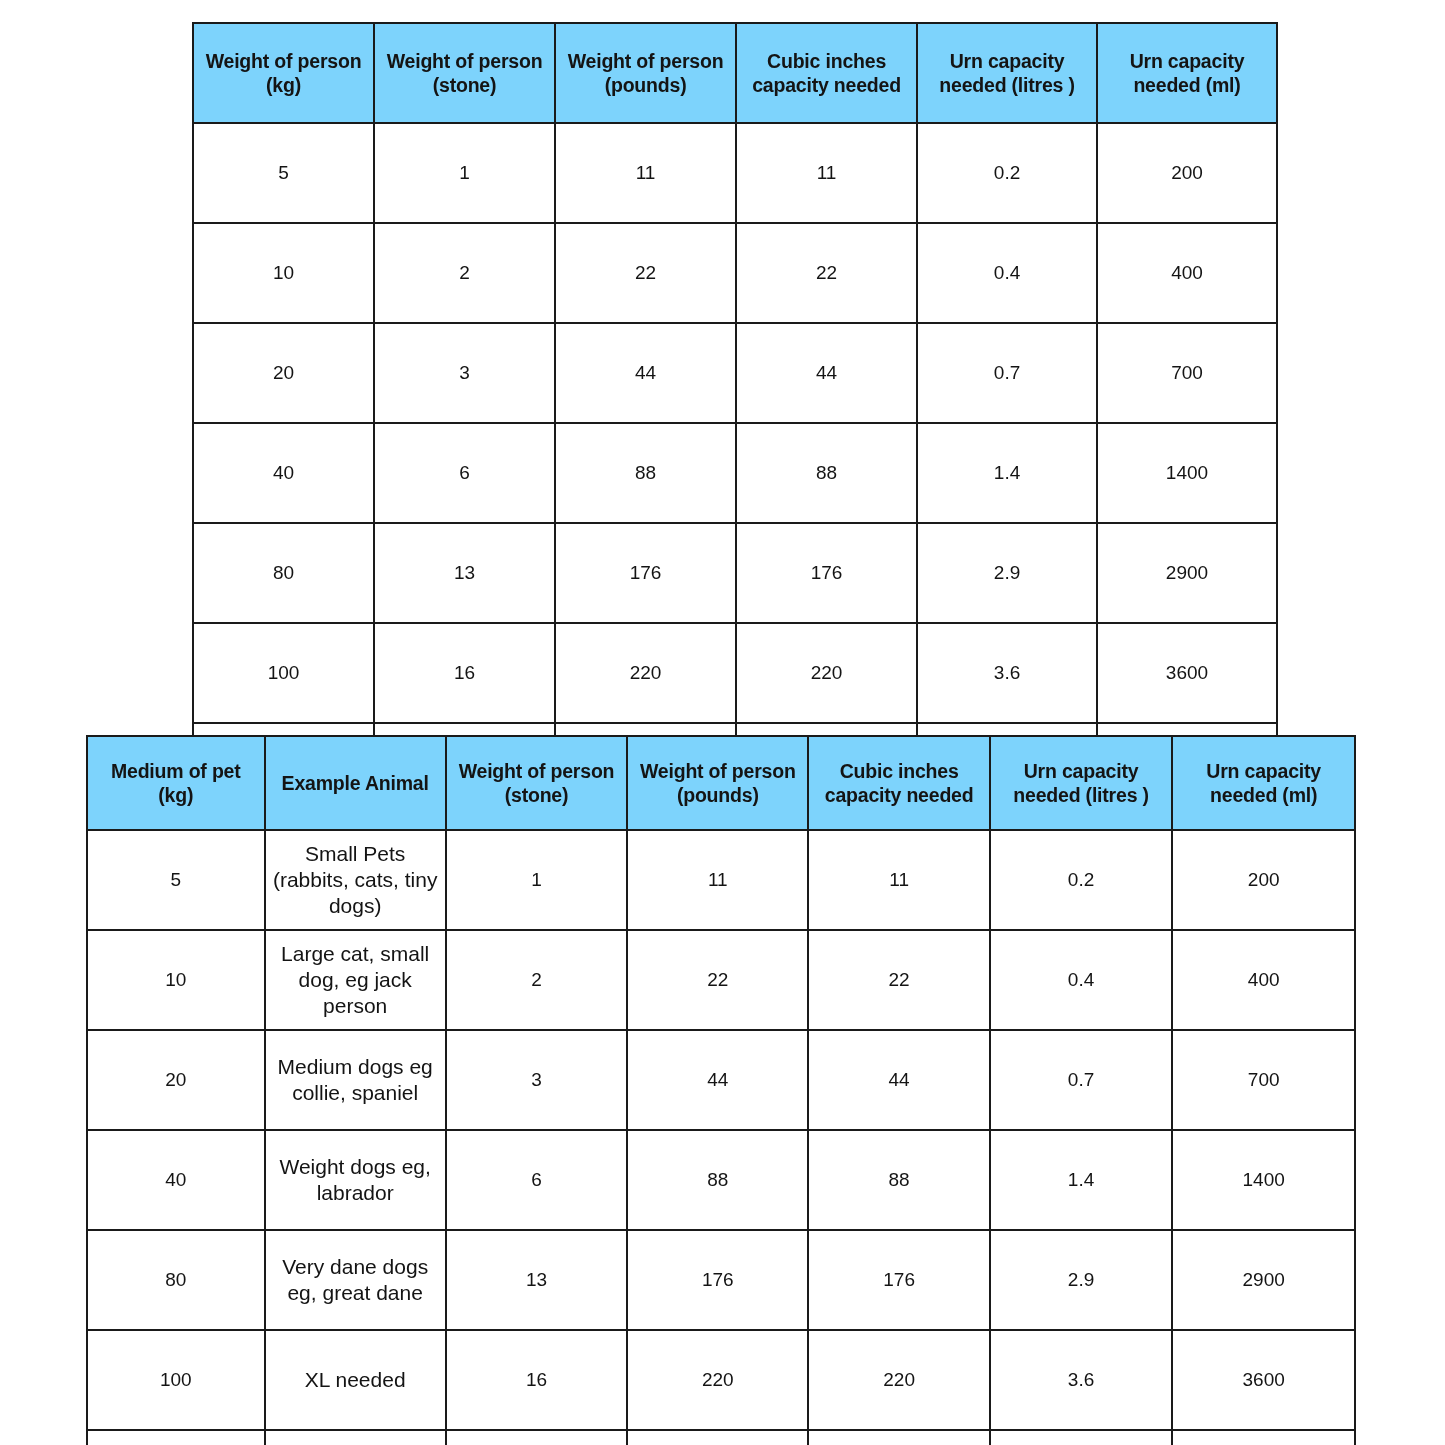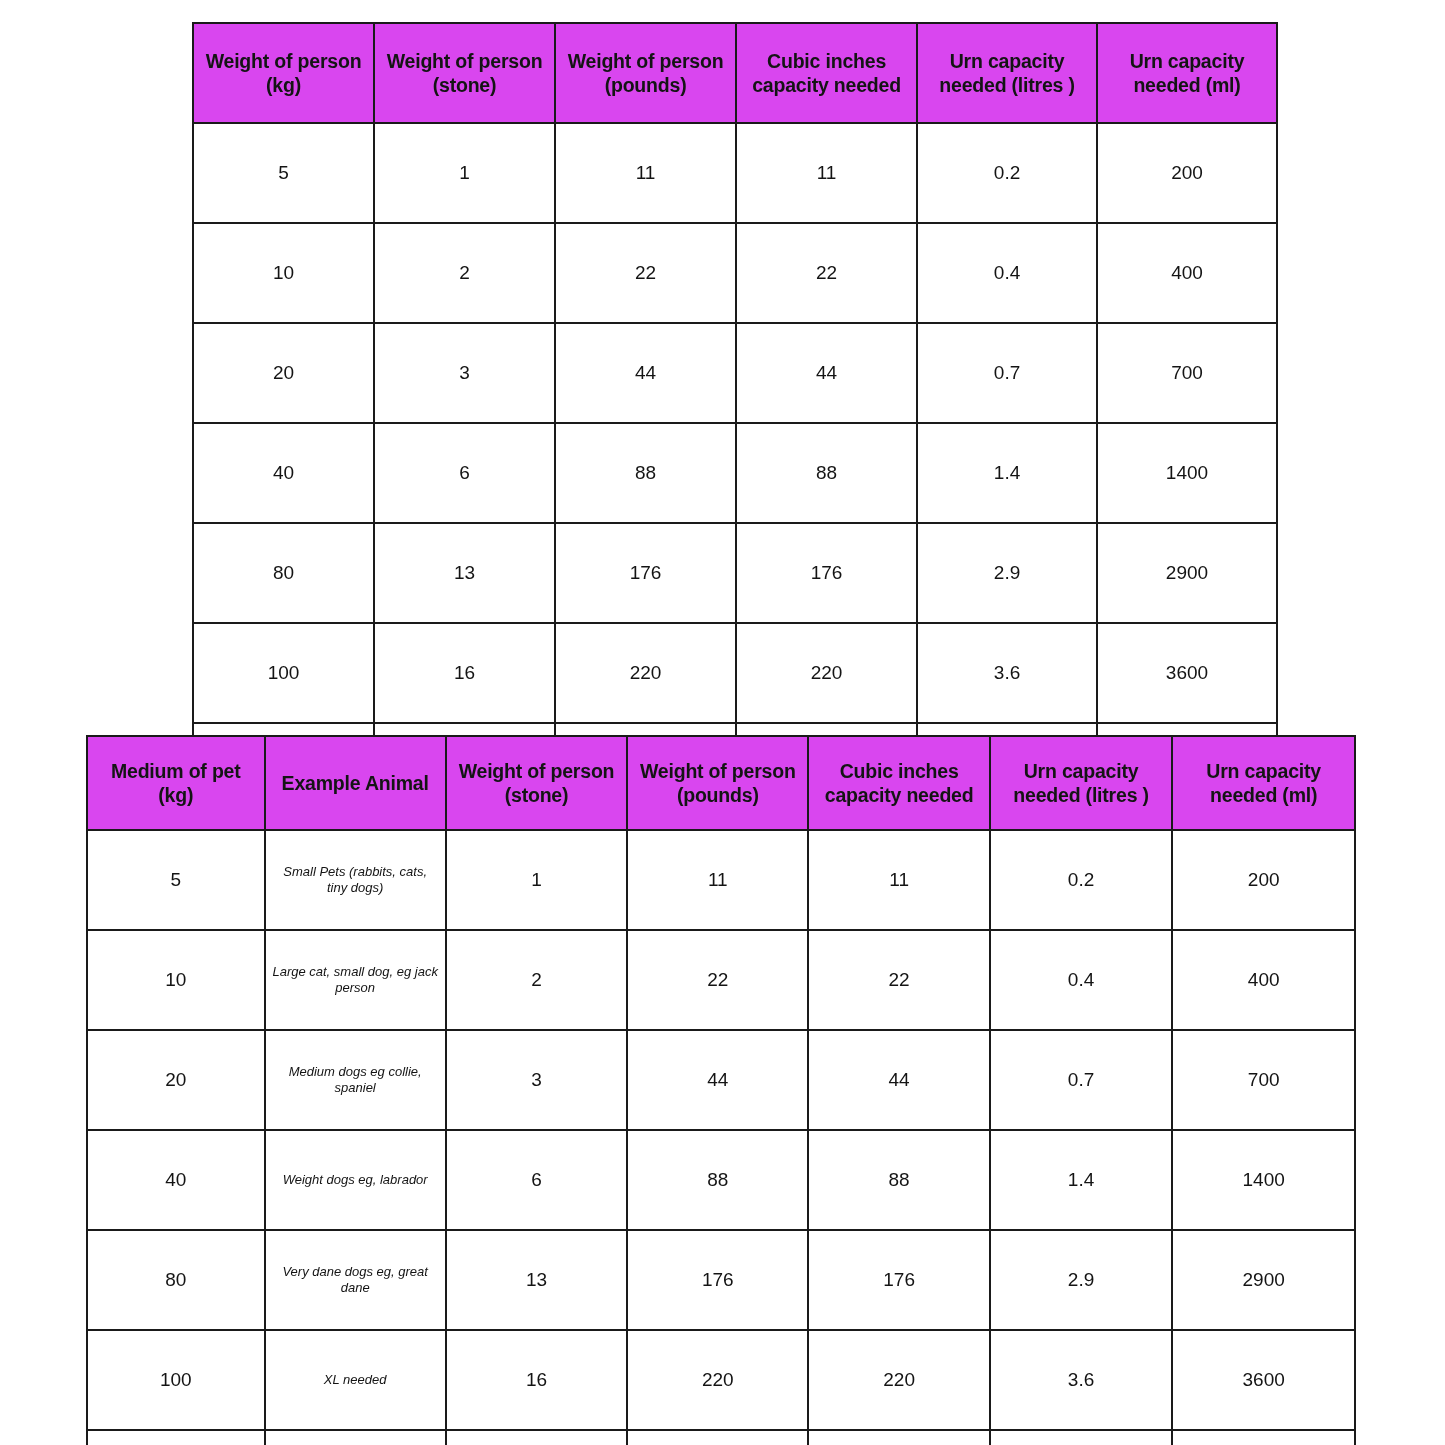--- a/index.html
+++ b/index.html
@@ -44,40 +44,39 @@
   table td, table th {
     border: 2px solid #1a1a1a;
     text-align: center;
     vertical-align: middle;
     font-size: 19px;
     color: #141414;
     padding: 6px 6px;
     line-height: 1.25;
   }
   thead th {
-    background: #d946ef;
+    background: #7dd3fc;
     font-weight: bold;
     font-size: 19.5px;
     letter-spacing: -0.2px;
   }
   .t1 tbody td {
     height: 86px;
   }
   .t1 thead th {
     height: 86px;
   }
   .t2 thead th {
     height: 80px;
   }
   .t2 tbody td {
     height: 86px;
   }
   .t2 td.animal {
-    font-size: 13px;
-    font-style: italic;
+    font-size: 21px;
   }
   .hdr-line {
     display: block;
   }
 </style>
 </head>
 <body>
 
 <div class="page">
 

